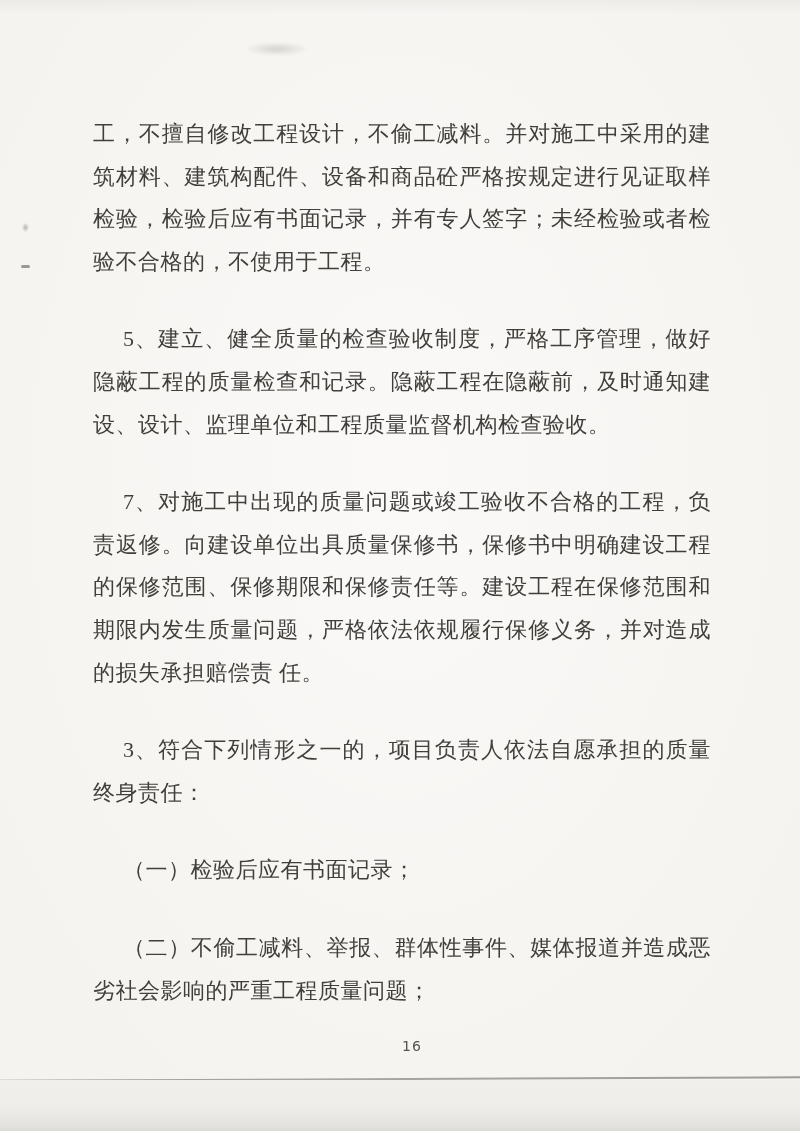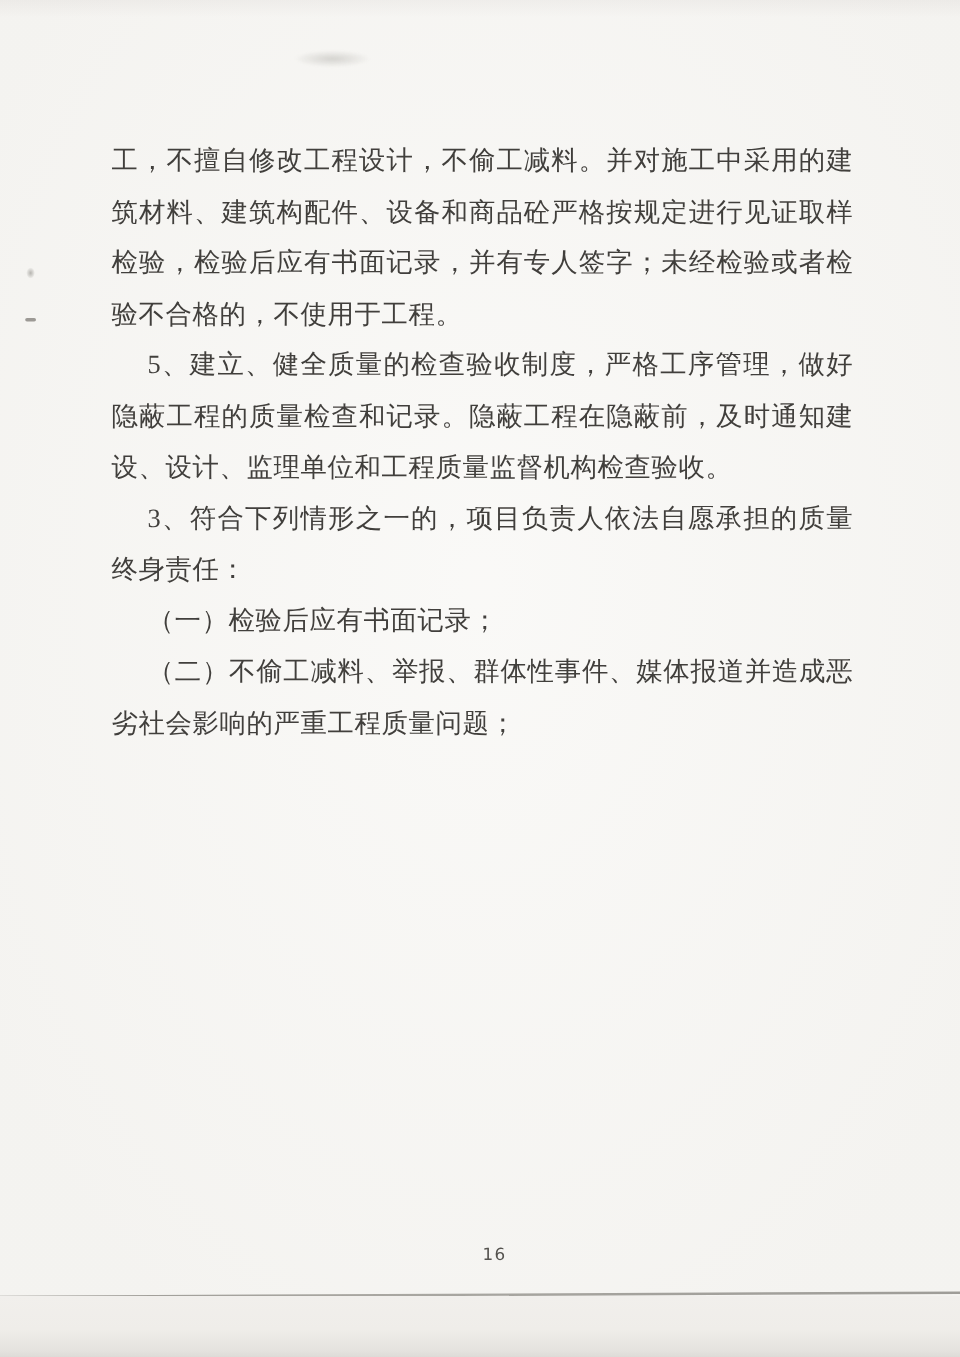--- a/index.html
+++ b/index.html
@@ -71,20 +71,21 @@
     text-justify: inter-ideograph;
     word-break: break-all;
     letter-spacing: 0.5px;
   }
   .text-block p {
     margin: 0;
     padding: 0;
   }
   .text-block p.indent {
     text-indent: 30px;
+    margin-top: 35px;
   }
   .page-number {
     position: absolute;
     left: 12px;
     top: 1038px;
     width: 800px;
     text-align: center;
     font-family: "DejaVu Sans", sans-serif;
     font-size: 14px;
     color: #55534f;
@@ -115,20 +116,21 @@
 <div class="page">
   <div class="page-inner-tint"></div>
 
   <div class="top-smudge"></div>
   <div class="speck-1"></div>
   <div class="speck-2"></div>
 
   <div class="text-block">
     <p>工，不擅自修改工程设计，不偷工减料。并对施工中采用的建筑材料、建筑构配件、设备和商品砼严格按规定进行见证取样检验，检验后应有书面记录，并有专人签字；未经检验或者检验不合格的，不使用于工程。</p>
     <p class="indent">5、建立、健全质量的检查验收制度，严格工序管理，做好隐蔽工程的质量检查和记录。隐蔽工程在隐蔽前，及时通知建设、设计、监理单位和工程质量监督机构检查验收。</p>
+    <p class="indent">7、对施工中出现的质量问题或竣工验收不合格的工程，负责返修。向建设单位出具质量保修书，保修书中明确建设工程的保修范围、保修期限和保修责任等。建设工程在保修范围和期限内发生质量问题，严格依法依规履行保修义务，并对造成的损失承担赔偿责 任。</p>
     <p class="indent">3、符合下列情形之一的，项目负责人依法自愿承担的质量终身责任：</p>
     <p class="indent">（一）检验后应有书面记录；</p>
     <p class="indent">（二）不偷工减料、举报、群体性事件、媒体报道并造成恶劣社会影响的严重工程质量问题；</p>
   </div>
 
   <div class="page-number">16</div>
 
   <div class="page-edge-line"></div>
 </div>
 

